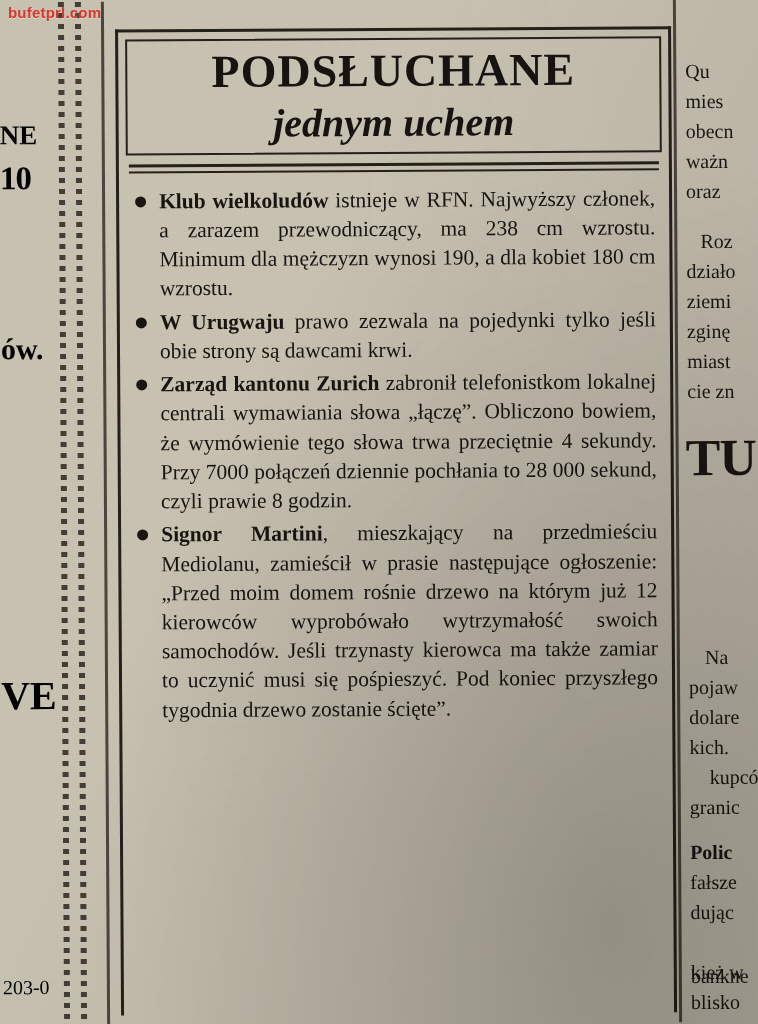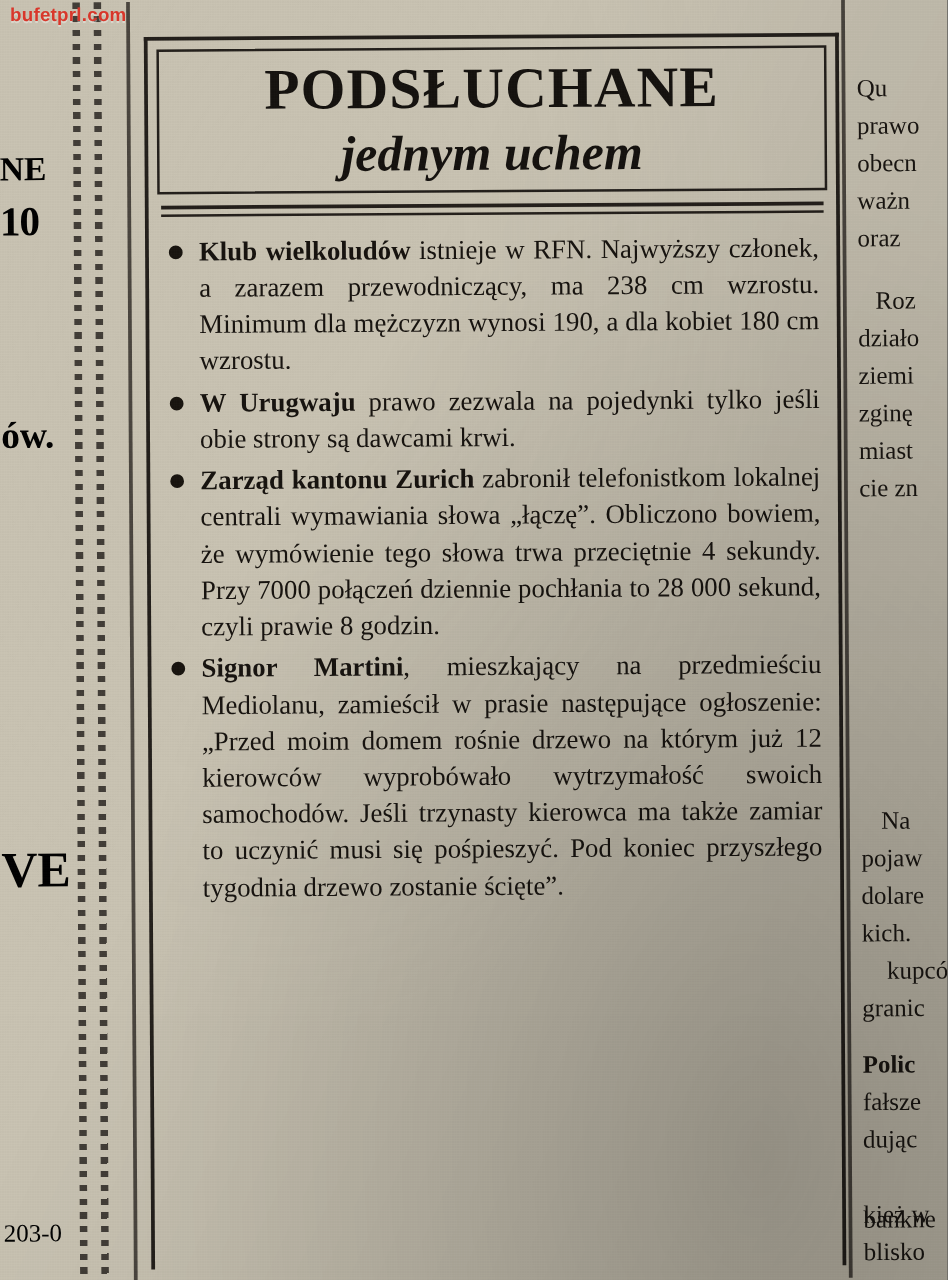--- a/index.html
+++ b/index.html
@@ -240,31 +240,32 @@
           <span class="bullet"></span>
           <span class="lead">Signor Martini</span><span>, mieszkający na przedmieściu Mediolanu, zamieścił w prasie następujące ogłoszenie: „Przed moim domem rośnie drzewo na którym już 12 kierowców wyprobówało wytrzymałość swoich samochodów. Jeśli trzynasty kierowca ma także zamiar to uczynić musi się pośpieszyć. Pod koniec przyszłego tygodnia drzewo zostanie ścięte”.</span>
         </div>
       </div>
     </div>
 
     <div class="rule-v rule-right"></div>
 
     <div class="right-col">
       <div class="rc-line" style="top:62px;">Qu</div>
-      <div class="rc-line" style="top:92px;">prawo</div>
+      <div class="rc-line" style="top:92px;">mies</div>
       <div class="rc-line" style="top:122px;">obecn</div>
       <div class="rc-line" style="top:152px;">ważn</div>
       <div class="rc-line" style="top:182px;">oraz</div>
       <div class="rc-line" style="top:232px; left:18px;">Roz</div>
       <div class="rc-line" style="top:262px;">działo</div>
       <div class="rc-line" style="top:292px;">ziemi</div>
       <div class="rc-line" style="top:322px;">zginę</div>
       <div class="rc-line" style="top:352px;">miast</div>
       <div class="rc-line" style="top:382px;">cie zn</div>
 
+      <div class="rc-big" style="top:430px;">TU</div>
 
       <div class="rc-line" style="top:648px; left:20px;">Na</div>
       <div class="rc-line" style="top:678px;">pojaw</div>
       <div class="rc-line" style="top:708px;">dolare</div>
       <div class="rc-line" style="top:738px;">kich.</div>
       <div class="rc-line" style="top:768px;margin-left:20px;">kupcó</div>
       <div class="rc-line" style="top:798px;">granic</div>
       <div class="rc-line" style="top:843px; font-weight:700;">Polic</div>
       <div class="rc-line" style="top:873px;">fałsze</div>
       <div class="rc-line" style="top:903px;">dując</div>

